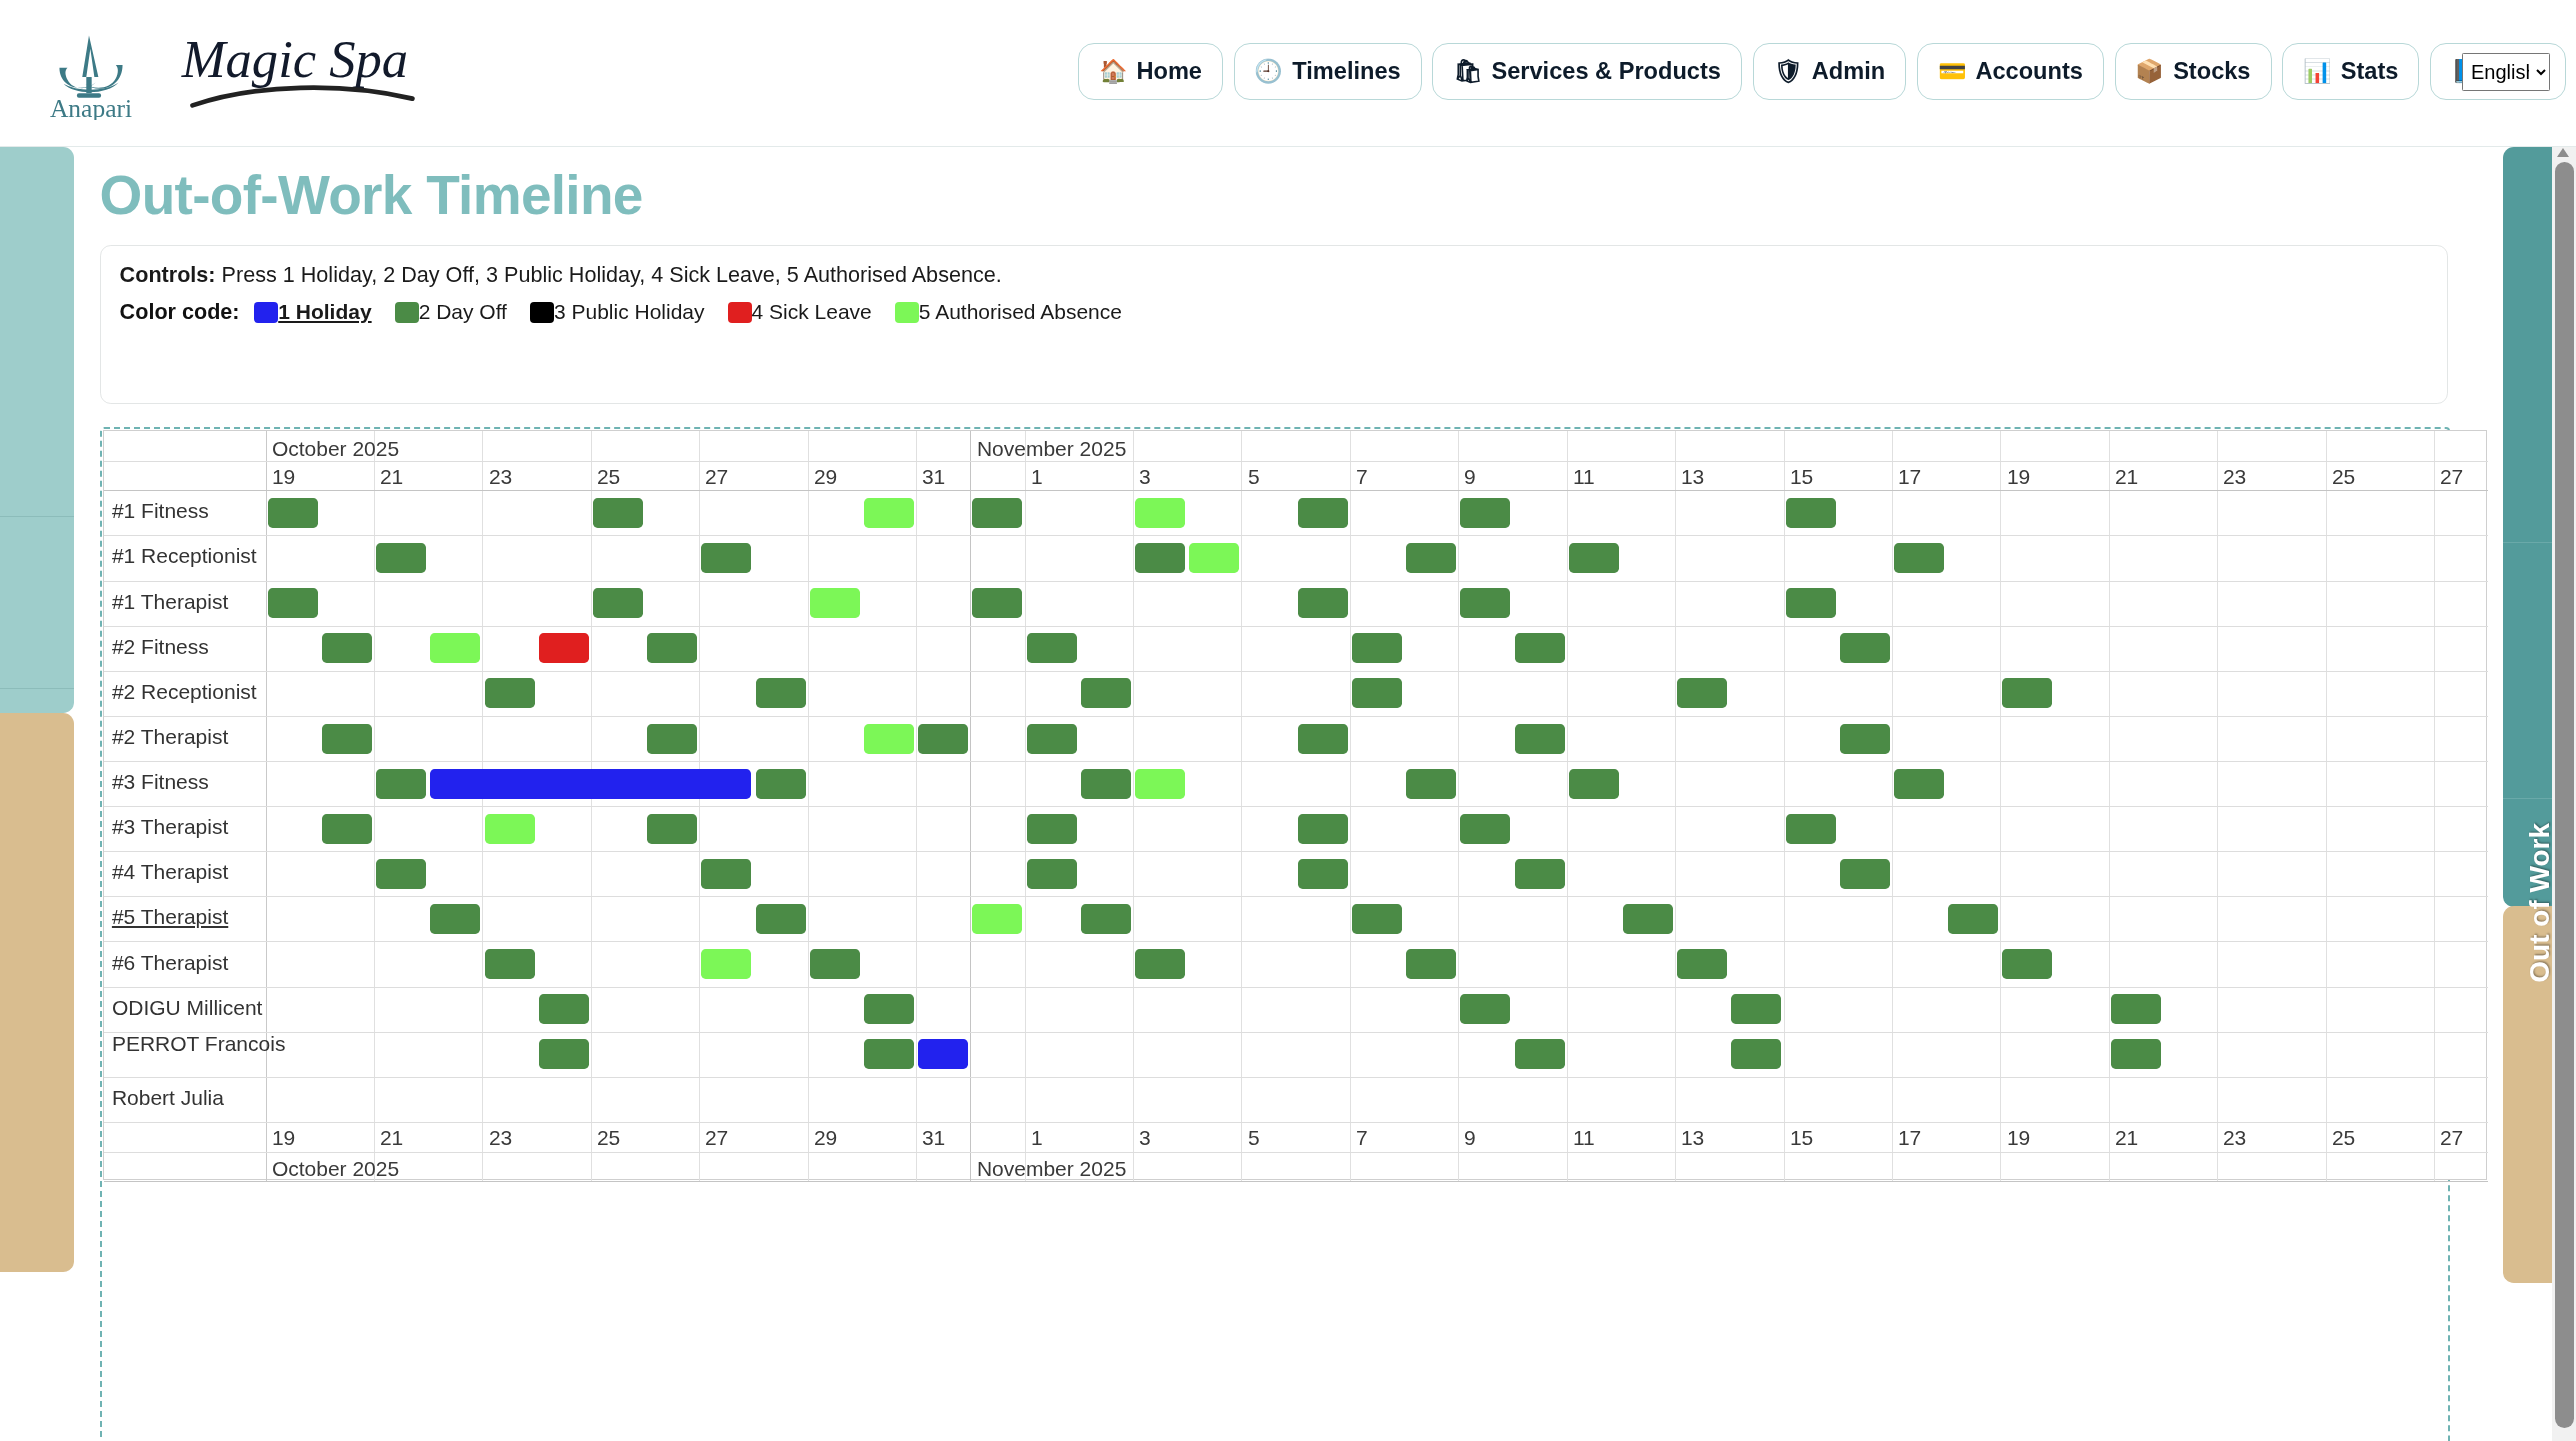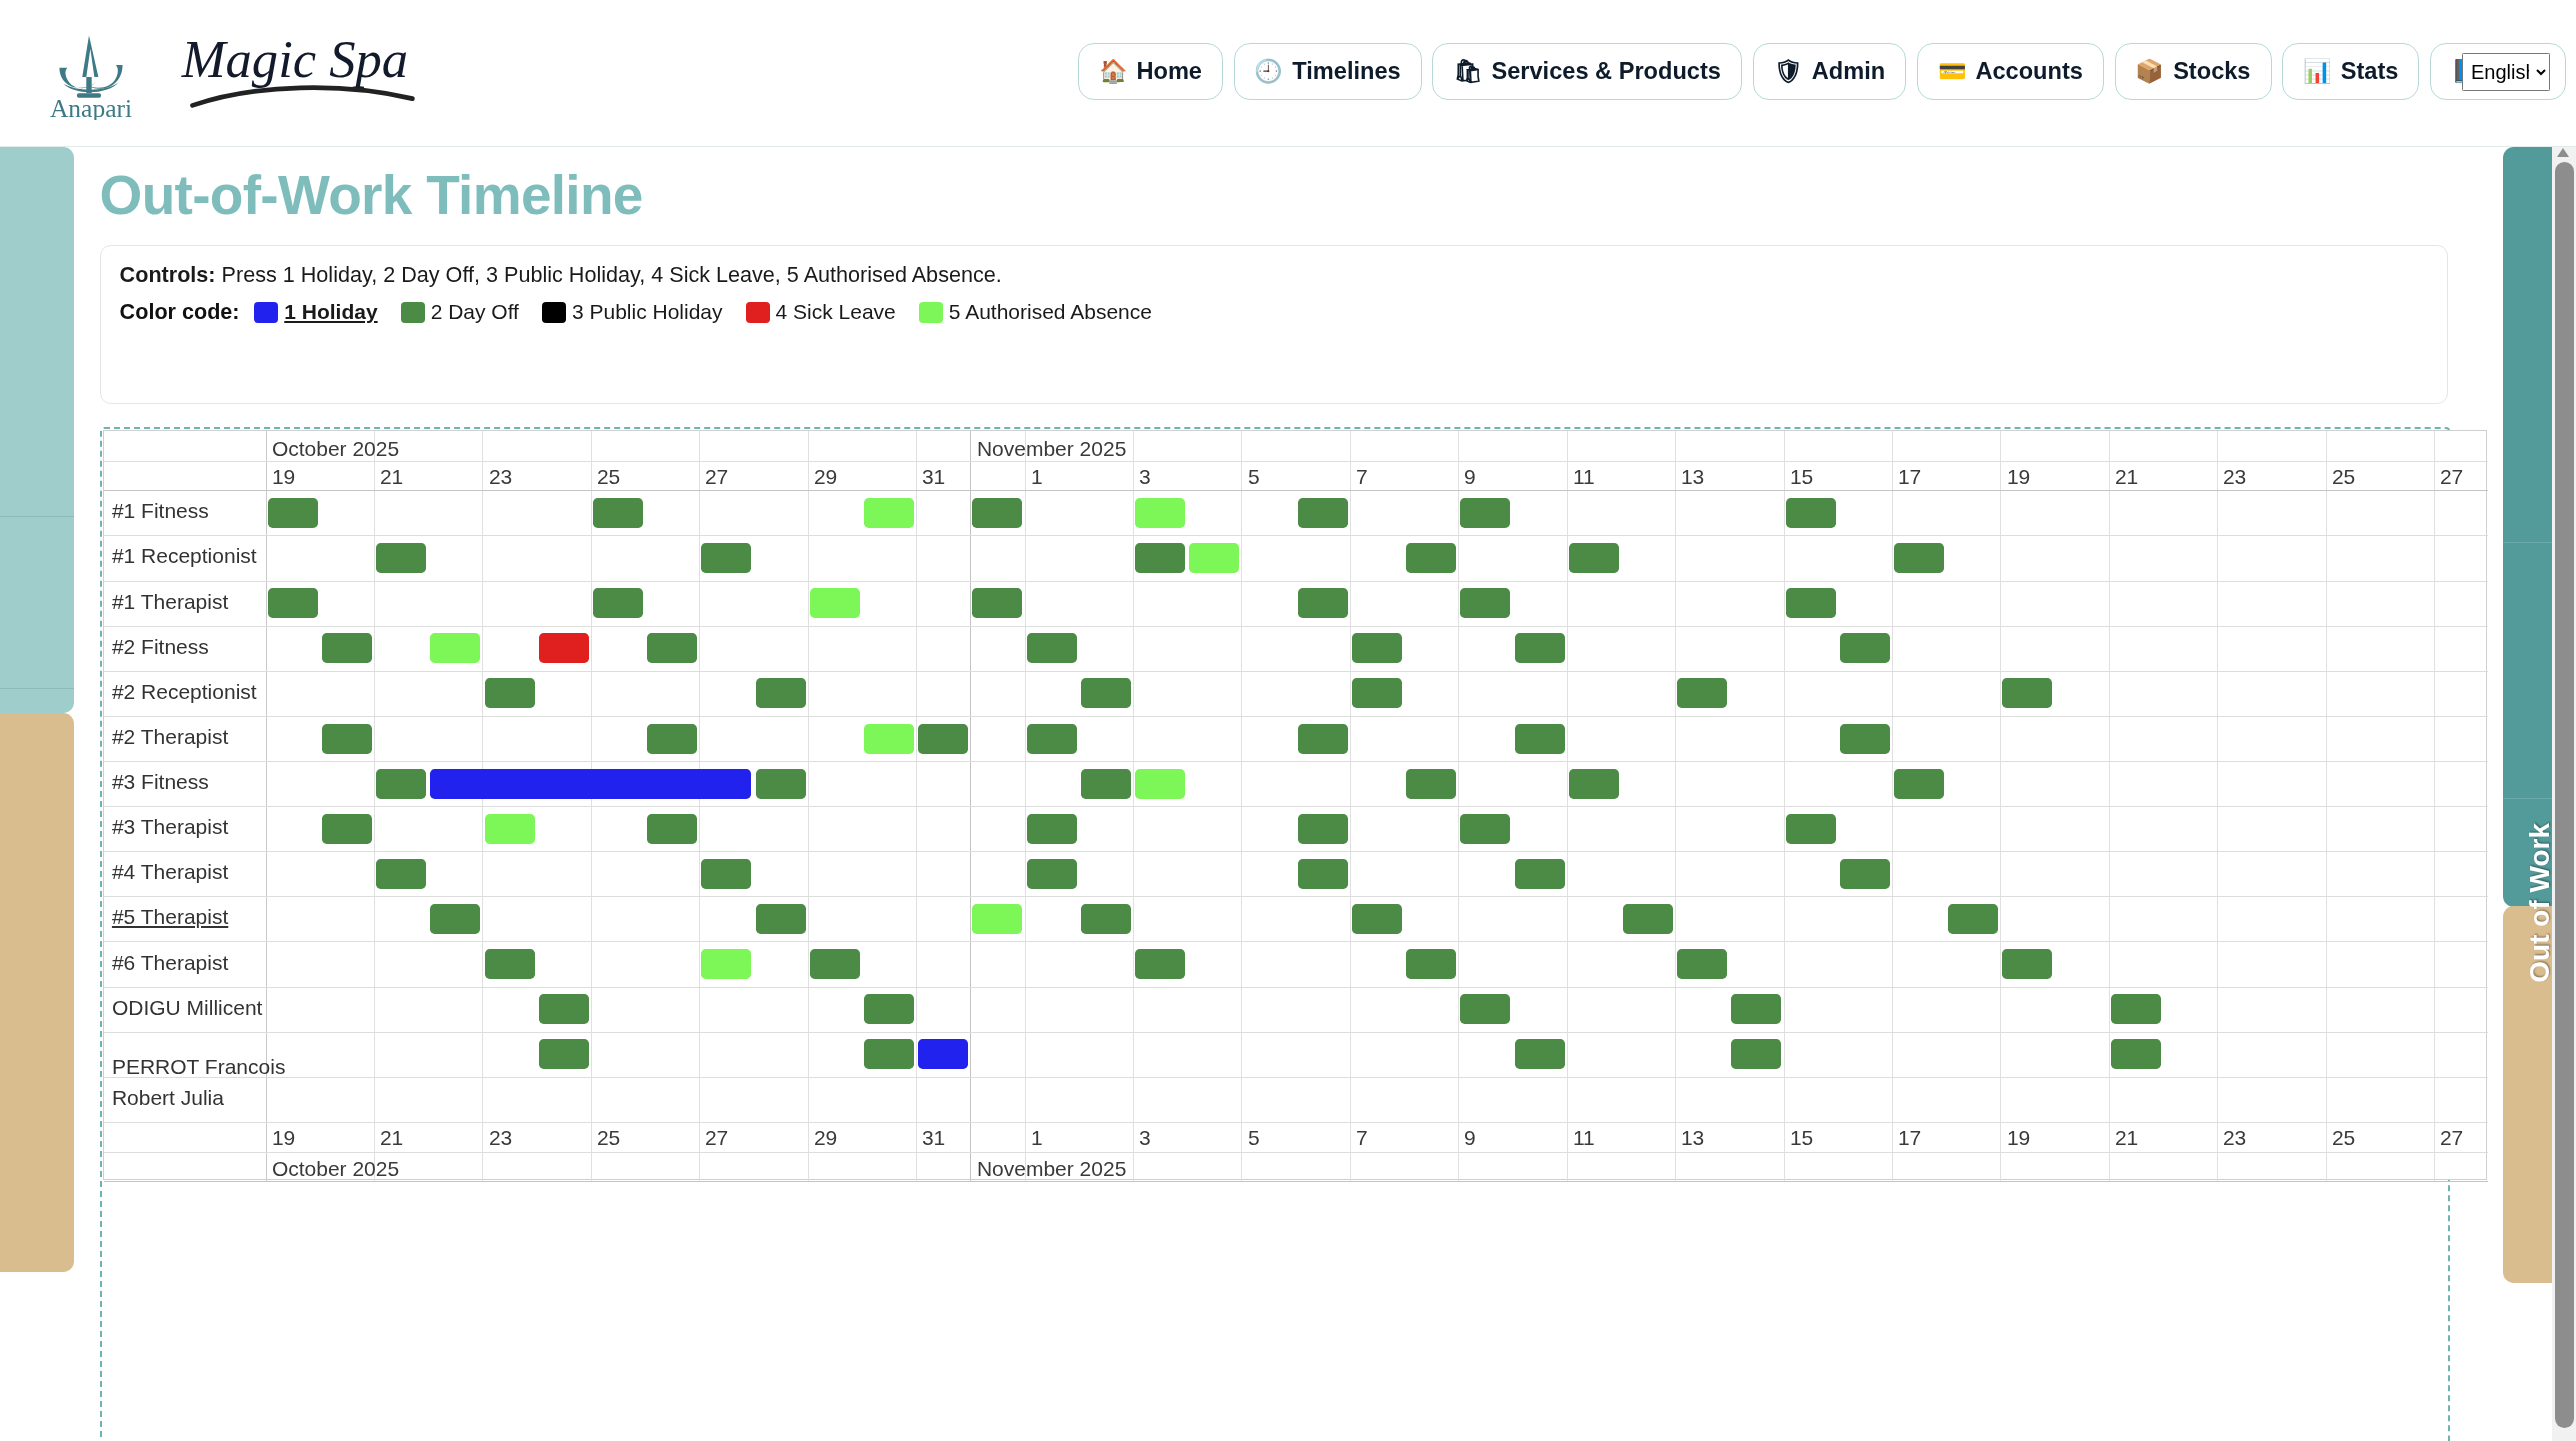--- a/index.html
+++ b/index.html
@@ -90,21 +90,21 @@
     border:1.3px solid #e3e6e6; border-radius:10.8px; background:#fff;
     padding:15px 19px;
   }
   .ctl-line { font-size:21.6px; color:#1a1a1a; line-height:1.34; white-space:nowrap; }
   .ctl-line b { font-weight:bold; }
   .ctl-line i { font-style:italic; }
   .ctl-kbd { font-family:"Liberation Mono", monospace; font-size:20px; }
 
   #color-code-row { display:flex; align-items:center; gap:8px; margin-top:9.4px; }
   #color-code-row .cc-label { font-size:21.6px; font-weight:bold; color:#111; margin-right:6.7px; }
-  .cc-item { display:flex; align-items:center; gap:6px; margin-right:15px; }
+  .cc-item { display:flex; align-items:center; gap:0; margin-right:15px; }
   .cc-sw { width:24px; height:21.6px; border-radius:4px; display:inline-block; }
   .cc-txt { font-size:21px; color:#1a1a1a; }
   .cc-txt.active { font-weight:bold; text-decoration:underline; }
 
   
   #timeline-wrap {
     position:absolute; left:25.6px; top:280px; width:2350px; height:1118px;
     border:2px dashed #6fb3b3; border-radius:4px; background:#fff;
   }
   #timeline-table {
@@ -341,21 +341,21 @@
         <div class="emp-label" style="top: 159px;">#1 Therapist</div>
         <div class="emp-label" style="top: 204px;">#2 Fitness</div>
         <div class="emp-label" style="top: 249px;">#2 Receptionist</div>
         <div class="emp-label" style="top: 294px;">#2 Therapist</div>
         <div class="emp-label" style="top: 339px;">#3 Fitness</div>
         <div class="emp-label" style="top: 384px;">#3 Therapist</div>
         <div class="emp-label" style="top: 429px;">#4 Therapist</div>
         <div class="emp-label" style="top: 474px; text-decoration: underline;">#5 Therapist</div>
         <div class="emp-label" style="top: 520px;">#6 Therapist</div>
         <div class="emp-label" style="top: 565px;">ODIGU Millicent</div>
-        <div class="emp-label" style="top: 624px;">PERROT Francois</div>
+        <div class="emp-label" style="top: 601px;">PERROT Francois</div>
         <div class="emp-label" style="top: 655px;">Robert Julia</div>
         <div class="ribbon" title="2 Day Off" style="left: 164px; width: 50px; top: 67px; background: rgb(75, 139, 70);"></div>
         <div class="ribbon" title="2 Day Off" style="left: 489px; width: 50px; top: 67px; background: rgb(75, 139, 70);"></div>
         <div class="ribbon" title="5 Authorised Absence" style="left: 760px; width: 50px; top: 67px; background: rgb(124, 247, 87);"></div>
         <div class="ribbon" title="2 Day Off" style="left: 868px; width: 50px; top: 67px; background: rgb(75, 139, 70);"></div>
         <div class="ribbon" title="5 Authorised Absence" style="left: 1031px; width: 50px; top: 67px; background: rgb(124, 247, 87);"></div>
         <div class="ribbon" title="2 Day Off" style="left: 1194px; width: 50px; top: 67px; background: rgb(75, 139, 70);"></div>
         <div class="ribbon" title="2 Day Off" style="left: 1356px; width: 50px; top: 67px; background: rgb(75, 139, 70);"></div>
         <div class="ribbon" title="2 Day Off" style="left: 1682px; width: 50px; top: 67px; background: rgb(75, 139, 70);"></div>
         <div class="ribbon" title="2 Day Off" style="left: 272px; width: 50px; top: 112px; background: rgb(75, 139, 70);"></div>

